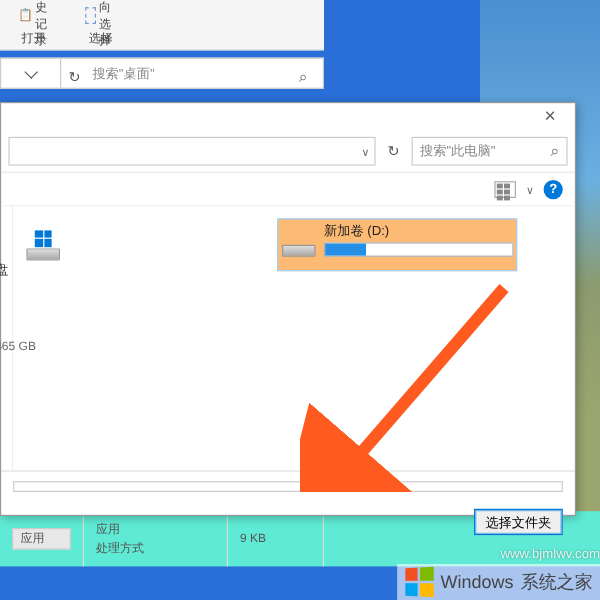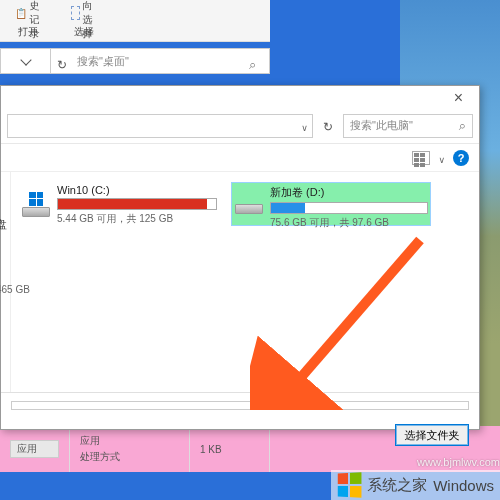--- a/index.html
+++ b/index.html
@@ -39,21 +39,21 @@
 .help-icon { width: 16px; height: 16px; border-radius: 50%; background: #0078d7; color: #fff; font-size: 11px; display: flex; align-items: center; justify-content: center; font-weight: bold; }
 
 
 .dlg-body { display: flex; height: 220px; }
 .sidebar-slice { width: 10px; border-right: 1px solid #eee; position: relative; }
 .sidebar-label { position: absolute; left: -5px; top: 45px; font-size: 11px; color: #333; writing-mode: horizontal-tb; white-space: nowrap; }
 .sidebar-extra { position: absolute; left: -5px; top: 112px; font-size: 10px; color: #666; white-space: nowrap; }
 
 .drives { flex: 1; padding: 10px 8px; display: flex; flex-wrap: wrap; gap: 10px 12px; align-content: flex-start; }
 .drive { width: 200px; height: 44px; display: flex; gap: 6px; align-items: flex-start; padding: 2px; }
-.drive.selected { background: #86efac; border: 1px solid #99d1ff; }
+.drive.selected { background: #fdba74; border: 1px solid #99d1ff; }
 .drive-icon { width: 30px; height: 32px; display: flex; flex-direction: column; align-items: center; justify-content: center; gap: 1px; margin-top: 4px; }
 .drive-icon .win { width: 14px; height: 14px; display: grid; grid-template-columns: 1fr 1fr; gap: 1px; }
 .drive-icon .win i { background: #0078d7; }
 .drive-icon .slab { width: 28px; height: 10px; background: linear-gradient(#ddd, #aaa); border-radius: 1px; border: 1px solid #999; }
 .drive-icon.plain .slab { margin-top: 8px; }
 .drive-info { flex: 1; display: flex; flex-direction: column; gap: 2px; }
 .drive-name { font-size: 11px; color: #222; }
 .drive-bar { width: 100%; height: 12px; border: 1px solid #aaa; background: #fff; position: relative; }
 .drive-fill { height: 100%; }
 .drive-fill.red { background: #d93020; }
@@ -64,21 +64,21 @@
 .dlg-bottom { height: 58px; border-top: 1px solid #e0e0e0; padding: 8px 10px 4px; display: flex; flex-direction: column; gap: 12px; }
 .folder-input { width: 100%; height: 20px; border: 1px solid #ccc; }
 .dlg-buttons { display: flex; justify-content: flex-end; gap: 8px; margin-top: 2px; }
 .dlg-btn { min-width: 74px; height: 22px; background: #efefef; border: 1px solid #aaa; font-size: 11px; display: flex; align-items: center; justify-content: center; position: relative; }
 .dlg-btn.focus { border: 1px solid #0078d7; box-shadow: inset 0 0 0 1px #7bb8e8; }
 
 
 .arrow { position: absolute; top: 230px; right: 70px; width: 180px; height: 180px; z-index: 5; pointer-events: none; }
 
 
-.botbar { position: absolute; bottom: 28px; left: 0; width: 500px; height: 46px; background: #f9a8d4; display: flex; font-size: 10px; z-index: 1; }
+.botbar { position: absolute; bottom: 28px; left: 0; width: 500px; height: 46px; background: #5eead4; display: flex; font-size: 10px; z-index: 1; }
 .botbar .cell { border-right: 1px solid #ddd; padding: 4px 10px; display: flex; flex-direction: column; justify-content: center; color: #555; gap: 2px; }
 .botbar .tag { background: #e8e8e8; border: 1px solid #ccc; padding: 0 6px; height: 18px; display: flex; align-items: center; }
 
 
 .watermark { position: absolute; bottom: 0; right: 0; height: 30px; display: flex; align-items: center; gap: 6px; font-size: 15px; color: #444; z-index: 6; background: rgba(255,255,255,0.6); padding: 0 6px; }
 .url { position: absolute; bottom: 32px; right: 0; font-size: 11px; color: rgba(255,255,255,0.85); z-index: 6; text-shadow: 0 0 2px rgba(0,0,0,0.4); }
 .winlogo { width: 24px; height: 24px; display: grid; grid-template-columns: 1fr 1fr; grid-template-rows: 1fr 1fr; gap: 2px; transform: perspective(40px) rotateY(-10deg); }
 .winlogo i:nth-child(1){background:#f25022}.winlogo i:nth-child(2){background:#7fba00}.winlogo i:nth-child(3){background:#00a4ef}.winlogo i:nth-child(4){background:#ffb900}
 
 .small-icon { width: 12px; height: 12px; }
@@ -153,40 +153,32 @@
 
       <div class="drive">
         <div class="drive-icon">
           <div class="win">
               <i></i>
               <i></i>
               <i></i>
               <i></i>
             </div>
           <div class="slab"></div>
-        </div>
-        <div class="drive-info">
-          <div class="drive-name">Win10 (C:)</div>
-          <div class="drive-bar">
-              <div class="drive-fill red" style="width:94%"></div>
-            </div>
-          <div class="drive-sub">5.44 GB 可用，共 125 GB</div>
         </div>
       </div>
 
       <div class="drive selected">
         <div class="drive-icon plain">
             <div class="slab"></div>
           </div>
         <div class="drive-info">
           <div class="drive-name">新加卷 (D:)</div>
           <div class="drive-bar">
               <div class="drive-fill blue" style="width:22%"></div>
             </div>
-          <div class="drive-sub">75.6 GB 可用，共 97.6 GB</div>
         </div>
       </div>
 
 
     </div>
   </div>
 
   <div class="dlg-bottom">
     <div class="folder-input"></div>
     <div class="dlg-buttons">
@@ -206,27 +198,27 @@
 
 <div class="botbar">
   <div class="cell" style="width:70px">
       <div class="tag">应用</div>
     </div>
   <div class="cell" style="width:120px">
     <span>应用</span>
     <span>处理方式</span>
   </div>
   <div class="cell" style="width:80px">
-      <span>1 KB</span>
+      <span>9 KB</span>
     </div>
 </div>
 
 <div class="url">www.bjmlwv.com</div>
 <div class="watermark">
   <div class="winlogo">
       <i></i>
       <i></i>
       <i></i>
       <i></i>
     </div>
+  <span style="font-weight:400">Windows</span>
   <span>系统之家</span>
-  <span style="font-weight:400">Windows</span>
 </div>
 
 </body></html>

